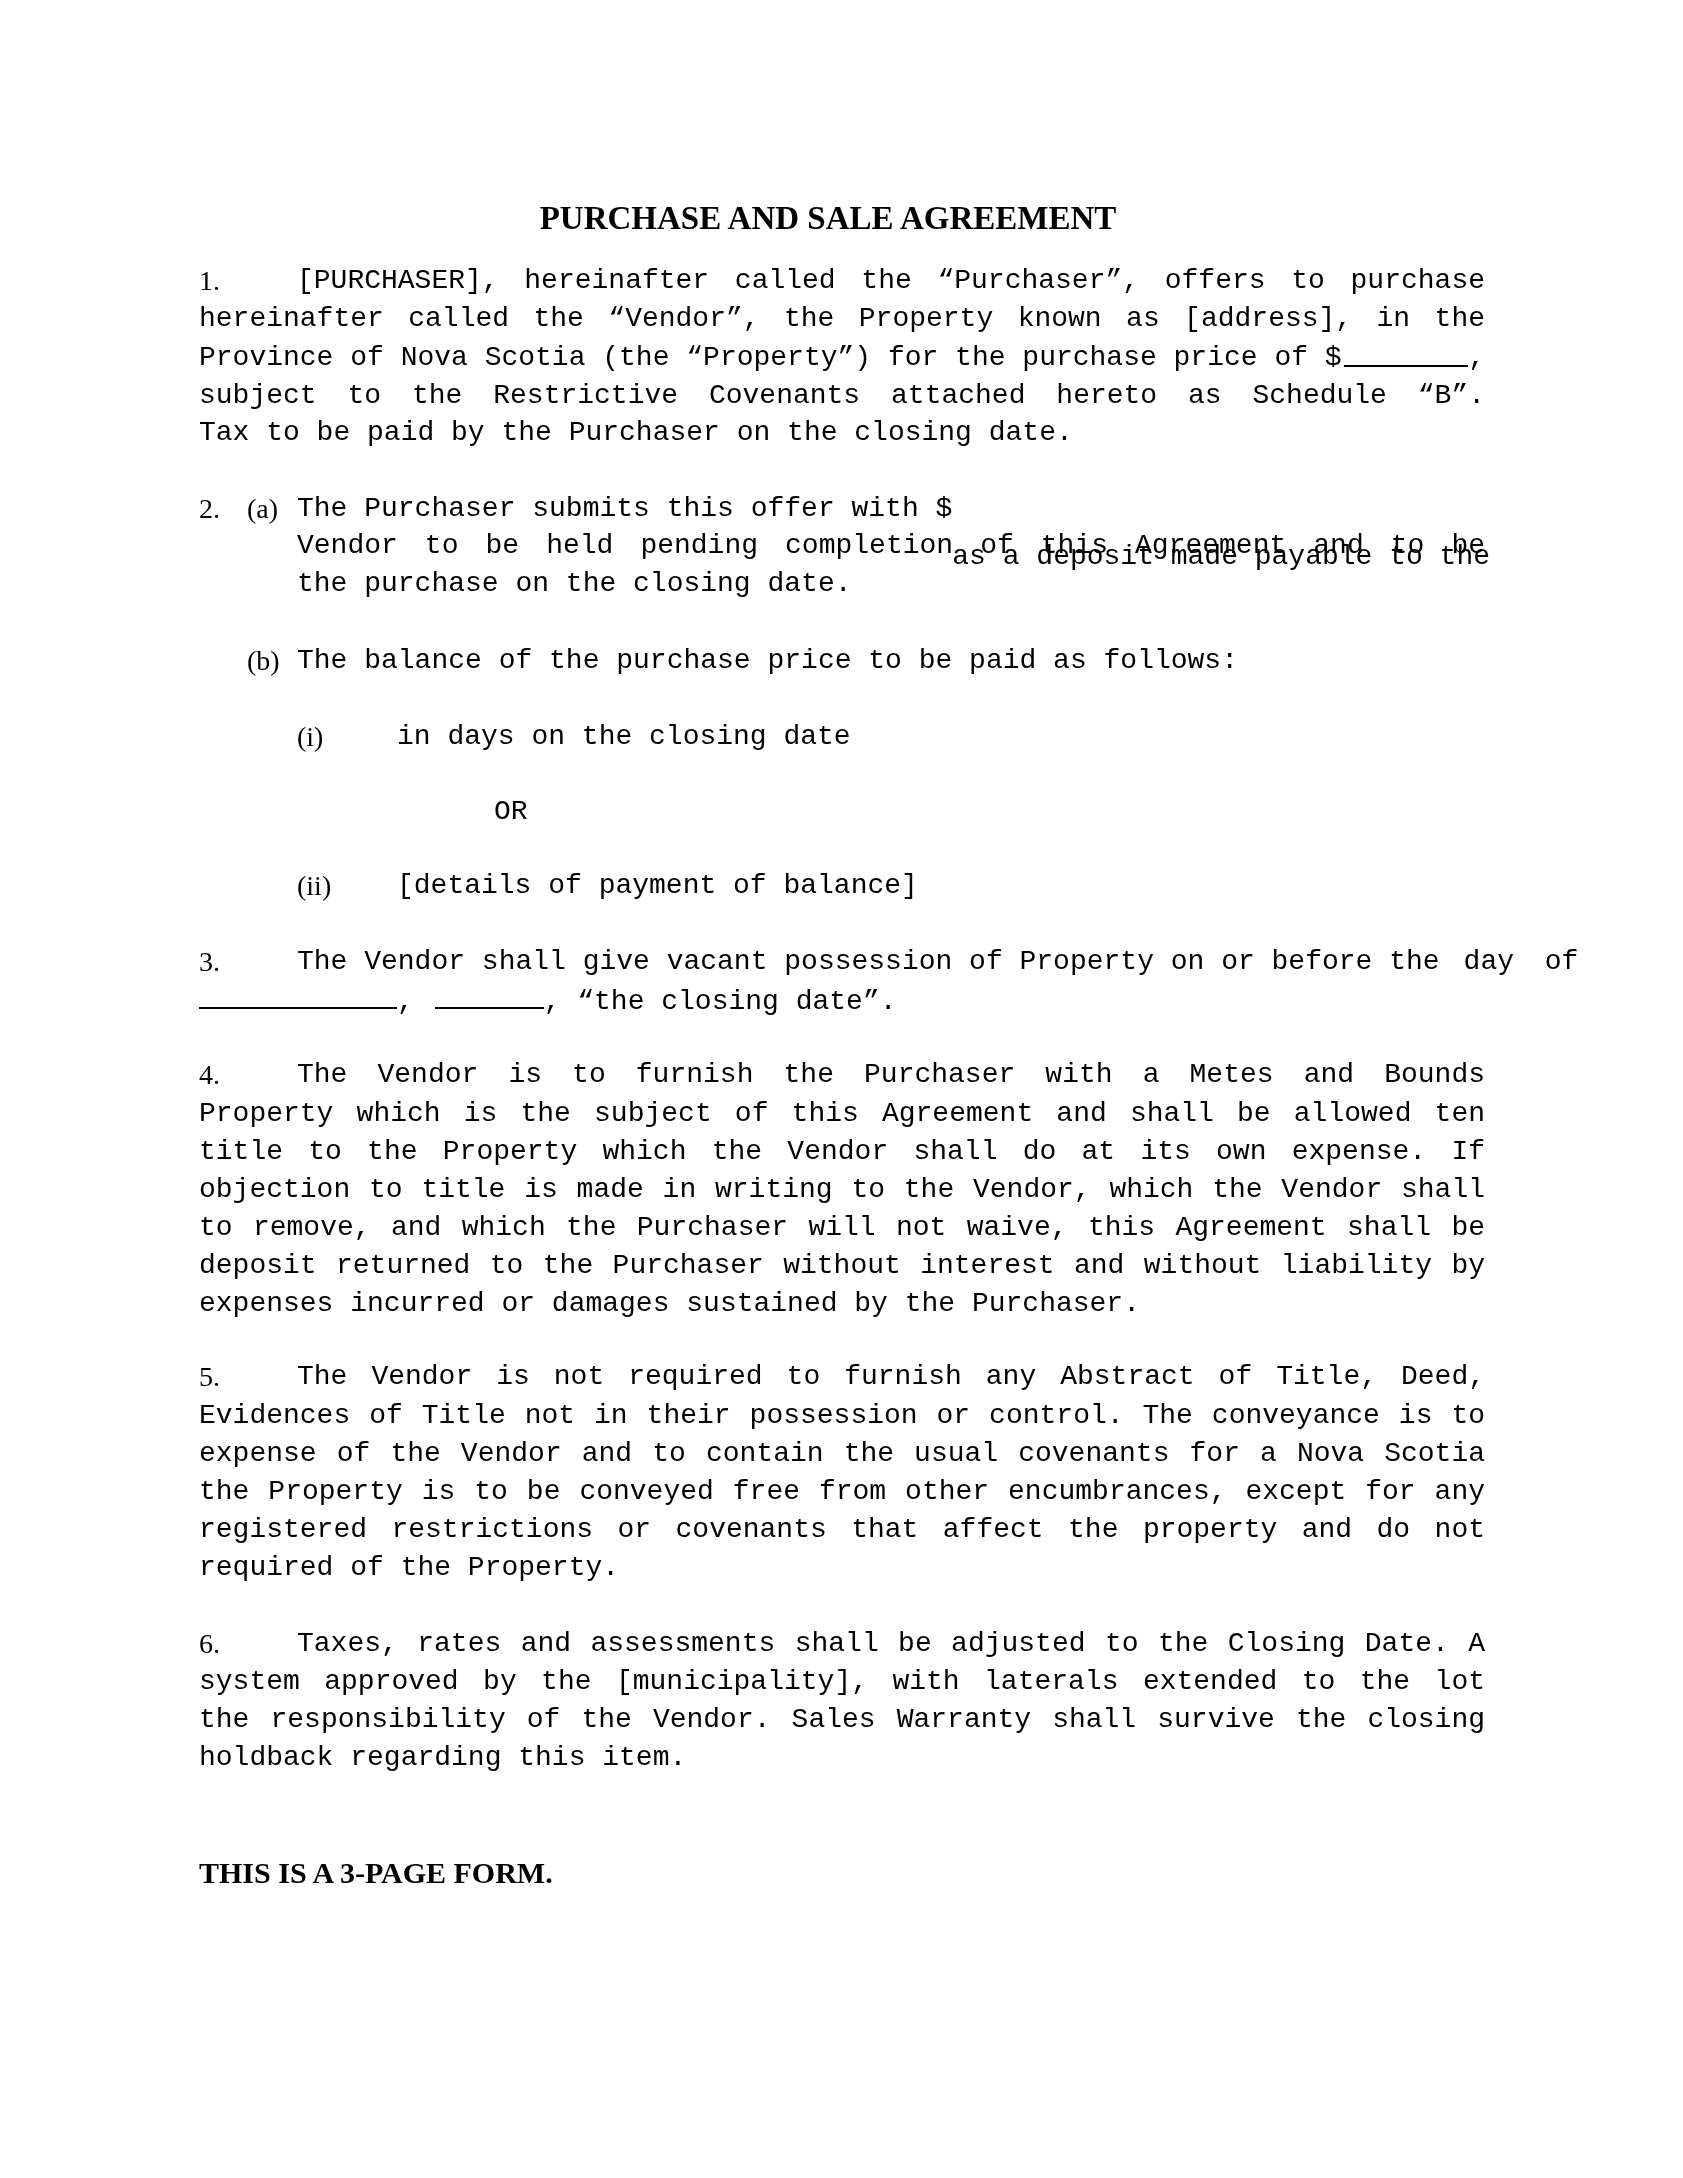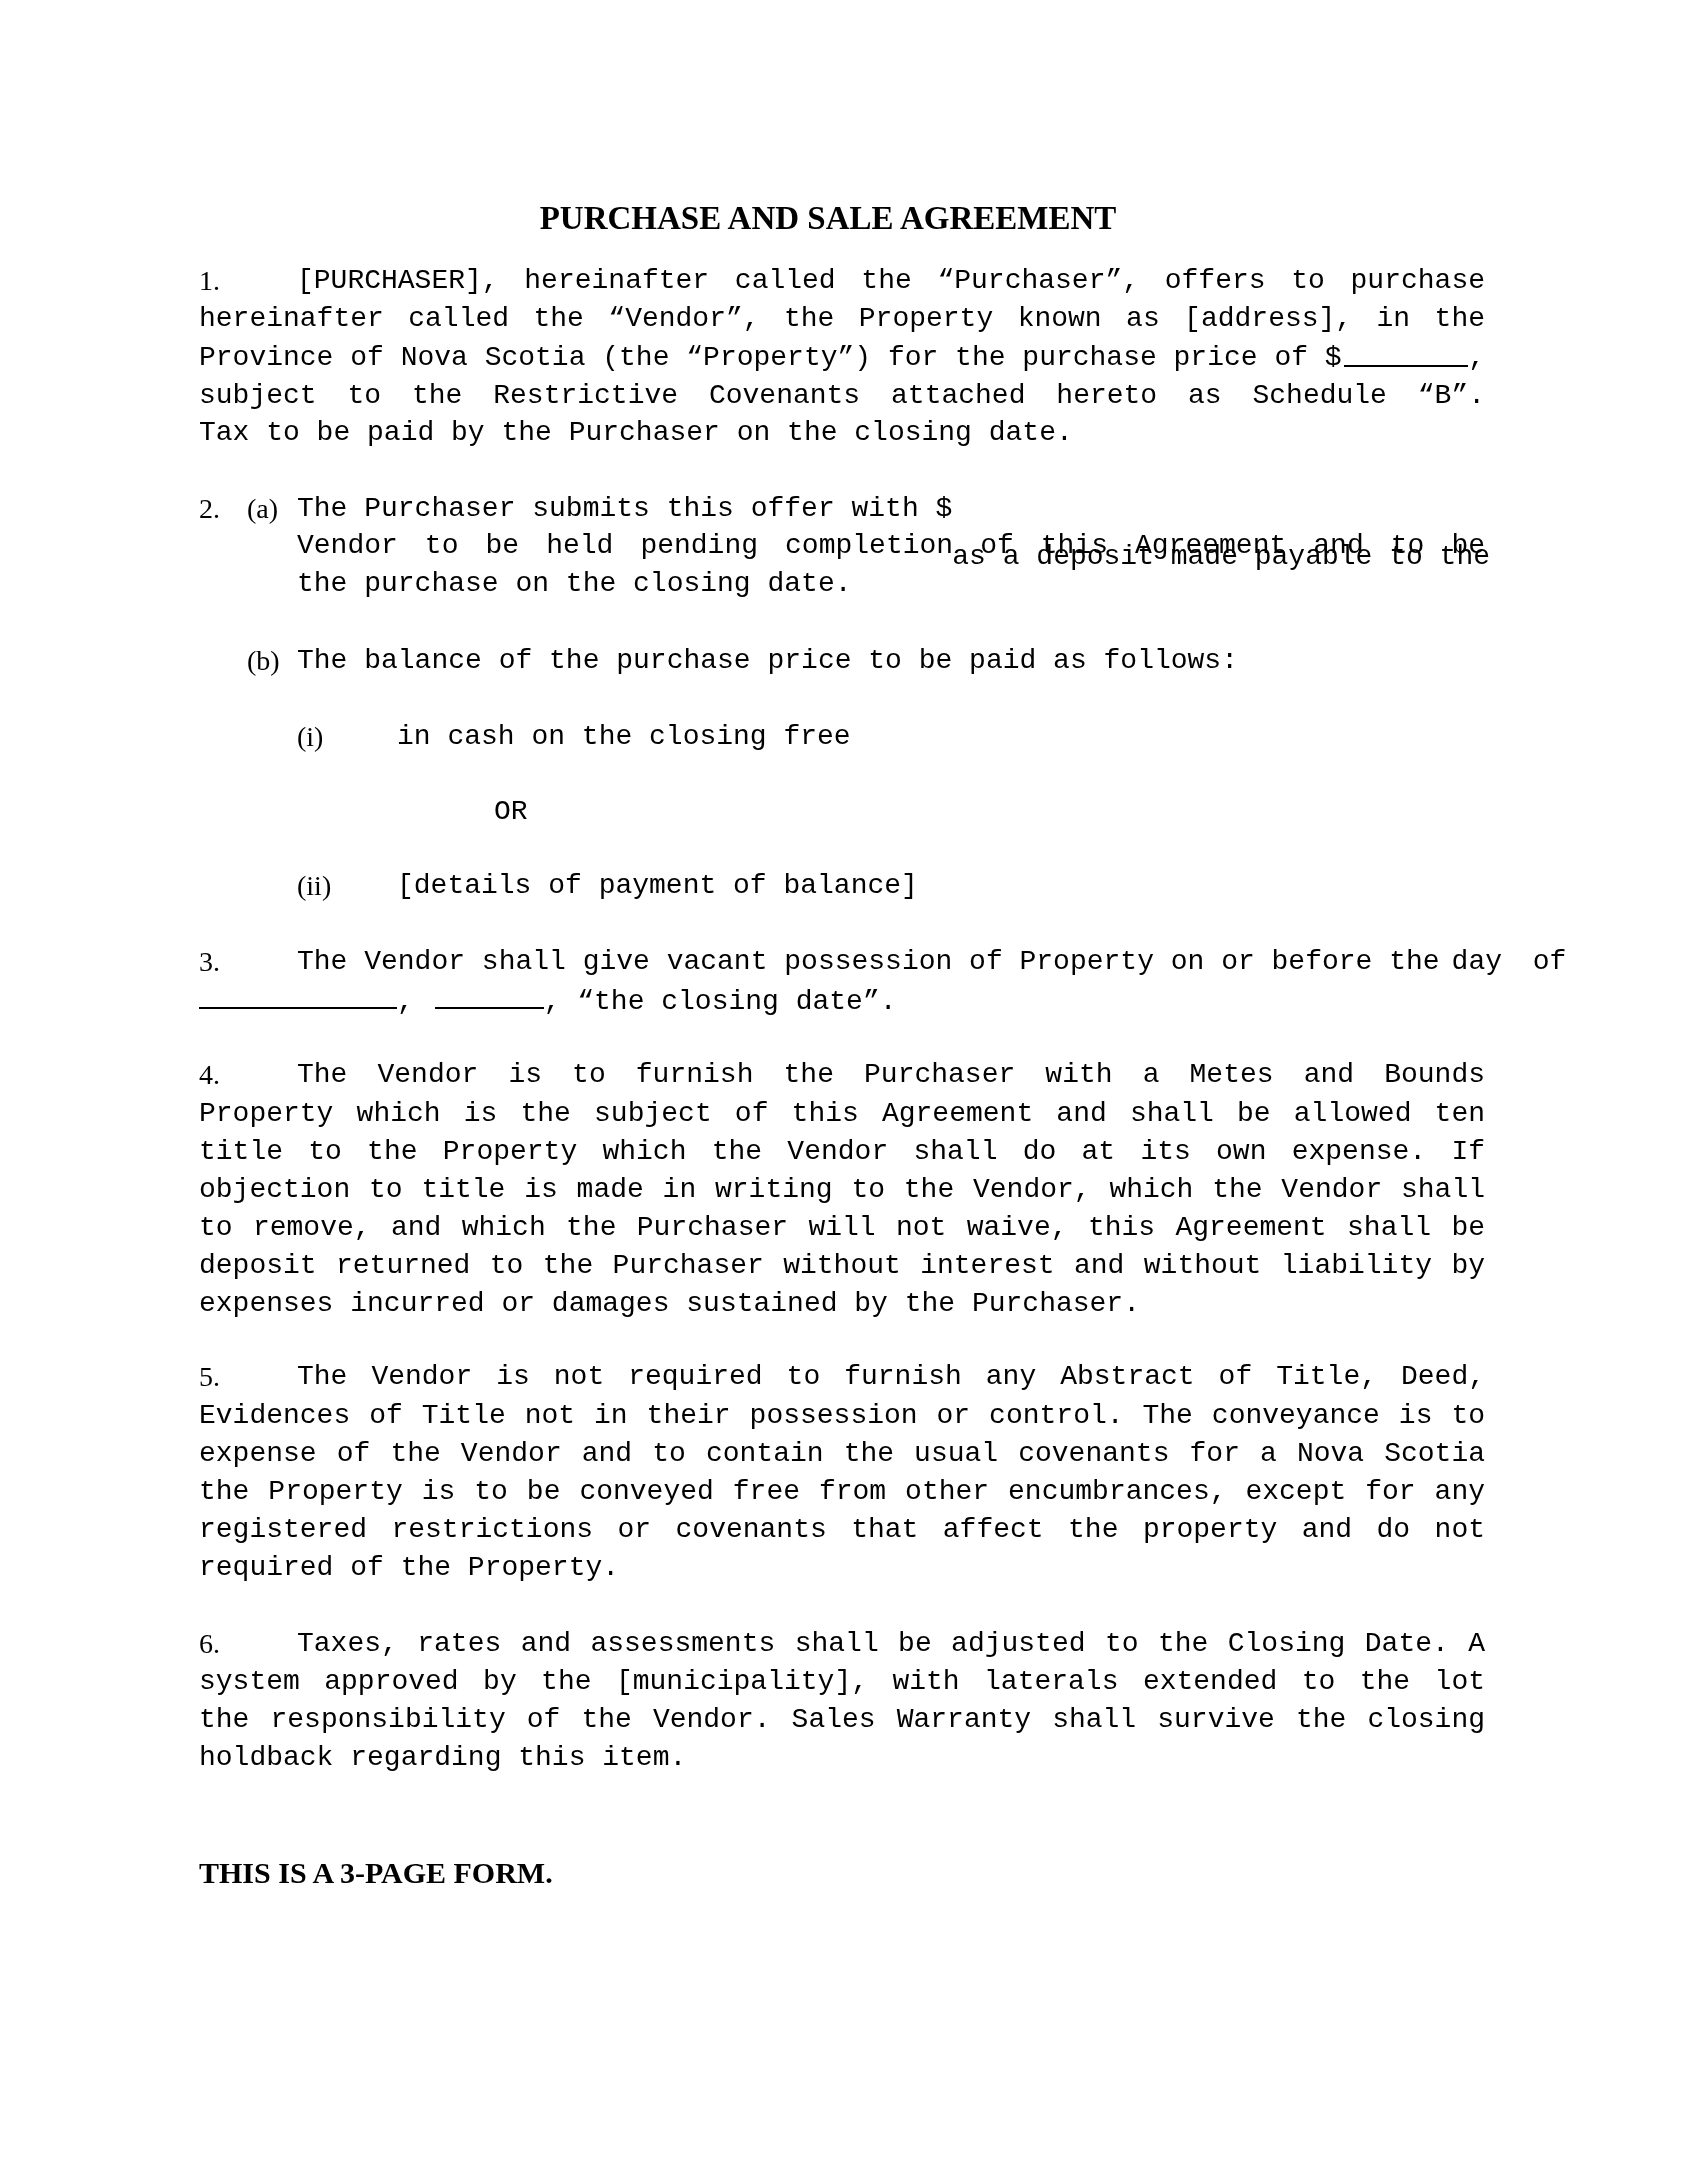--- a/index.html
+++ b/index.html
@@ -44,34 +44,34 @@
         <span class="blank" style="width:214px"></span>
       <span style="flex:1; text-align:right;margin-top:48px;">as a deposit made payable to the</span>
     </div>
     <div class="ln just ind2" style="top:527px">Vendor to be held pending completion of this Agreement and to be credited on account of</div>
     <div class="ln ind2" style="top:565px">the purchase on the closing date.</div>
 
     <span class="num" style="top:642px; left:247px">(b)</span>
     <div class="ln ind2" style="top:642px">The balance of the purchase price to be paid as follows:</div>
 
     <span class="num" style="top:718px; left:297px">(i)</span>
-    <div class="ln" style="top:718px; left:397px">in cash on the closing free</div>
+    <div class="ln" style="top:718px; left:397px">in days on the closing date</div>
 
     <div class="ln" style="top:793px; left:494px">OR</div>
 
     <span class="num" style="top:867px; left:297px">(ii)</span>
     <div class="ln" style="top:867px; left:397px">[details of payment of balance]</div>
   </div>
 
   <div>
     <span class="num" style="top:943px">3.</span>
     <div class="ln ind2" style="top:943px; display:flex; align-items:flex-start;">
       <span style="flex:1; text-align:justify; text-align-last:justify; padding-right:12px;">The Vendor shall give vacant possession of Property on or before the</span>
       <span class="blank" style="width:77px"></span>
-      <span style="word-spacing:14px;">day of</span>
+      <span style="margin-left:12px; word-spacing:14px;">day of</span>
     </div>
     <div class="ln full" style="top:981px">
       <span class="blank" style="width:198px"></span><span>,</span>
       <span class="blank" style="width:109px; margin-left:4px"></span><span>, “the closing date”.</span>
     </div>
   </div>
 
   <div>
     <span class="num" style="top:1056px">4.</span>
     <div class="ln just ind2" style="top:1056px">The Vendor is to furnish the Purchaser with a Metes and Bounds Description of the</div>

